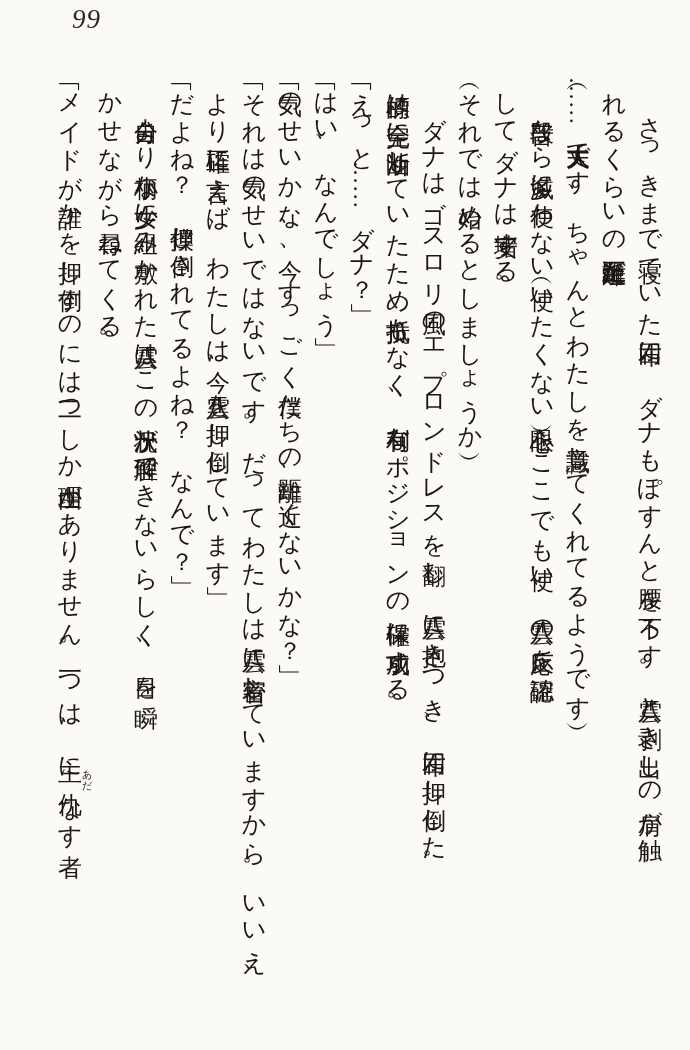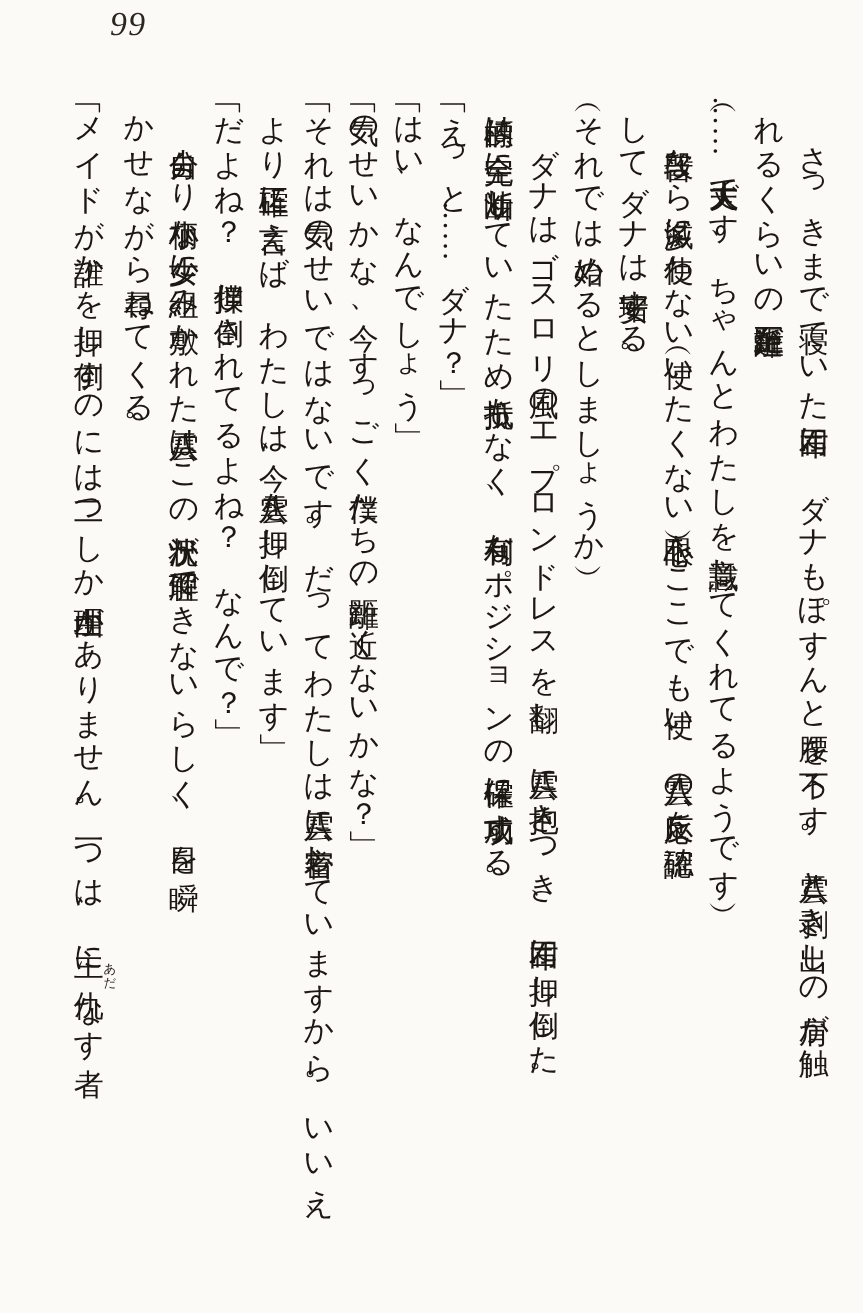--- a/index.html
+++ b/index.html
@@ -16,21 +16,21 @@
     position: relative;
     width: 690px;
     height: 1050px;
     background: #fbfaf7;
     font-family: "Liberation Serif", "DejaVu Serif", serif;
     color: #1b1712;
   }
   .page-number {
     position: absolute;
     top: 4px;
-    left: 88px;
+    left: 72px;
     font-size: 27px;
     font-style: italic;
     letter-spacing: 1px;
     color: #2b2620;
   }
   .text-block {
     position: absolute;
     top: 76px;
     left: 46px;
     width: 622px;

